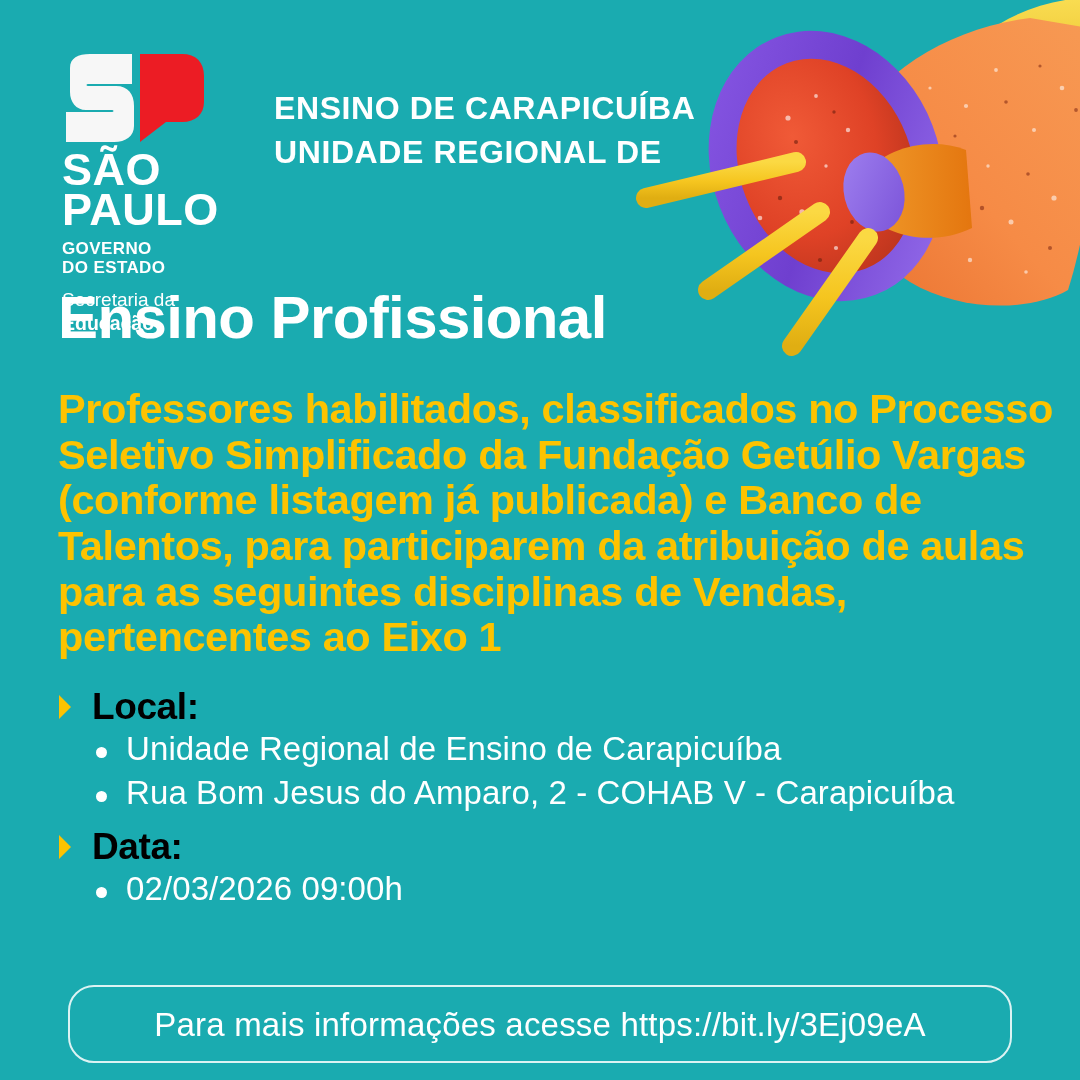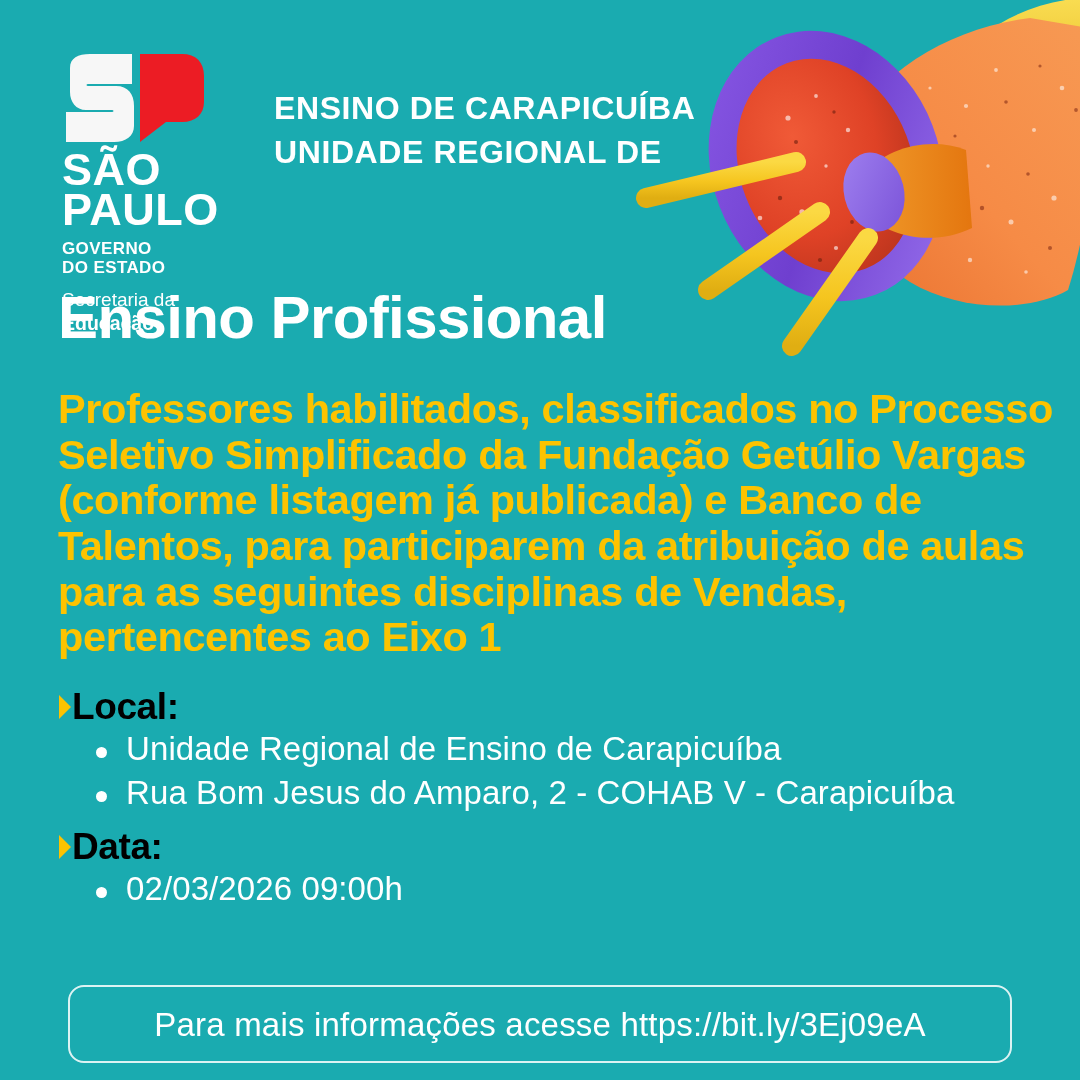--- a/index.html
+++ b/index.html
@@ -132,21 +132,21 @@
     position: absolute;
     left: 58px;
     width: 1000px;
   }
   .section-local { top: 688px; }
   .section-data  { top: 828px; }
 
   .section-head {
     display: flex;
     align-items: center;
-    gap: 0;
+    gap: 20px;
     margin-bottom: 2px;
   }
   .chevron {
     flex: 0 0 auto;
     width: 14px;
     height: 26px;
     display: block;
   }
   .chevron svg { display:block; width:100%; height:100%; }
   .section-title {
@@ -184,21 +184,21 @@
 
   
   .footer-box {
     position: absolute;
     left: 68px;
     top: 985px;
     width: 944px;
     height: 78px;
     box-sizing: border-box;
     border: 2px solid rgba(255,255,255,0.85);
-    border-radius: 16px;
+    border-radius: 26px;
     display: flex;
     align-items: center;
     justify-content: center;
   }
   .footer-text {
     color: #ffffff;
     font-weight: 400;
     font-size: 33px;
     letter-spacing: 0.2px;
     line-height: 1;

